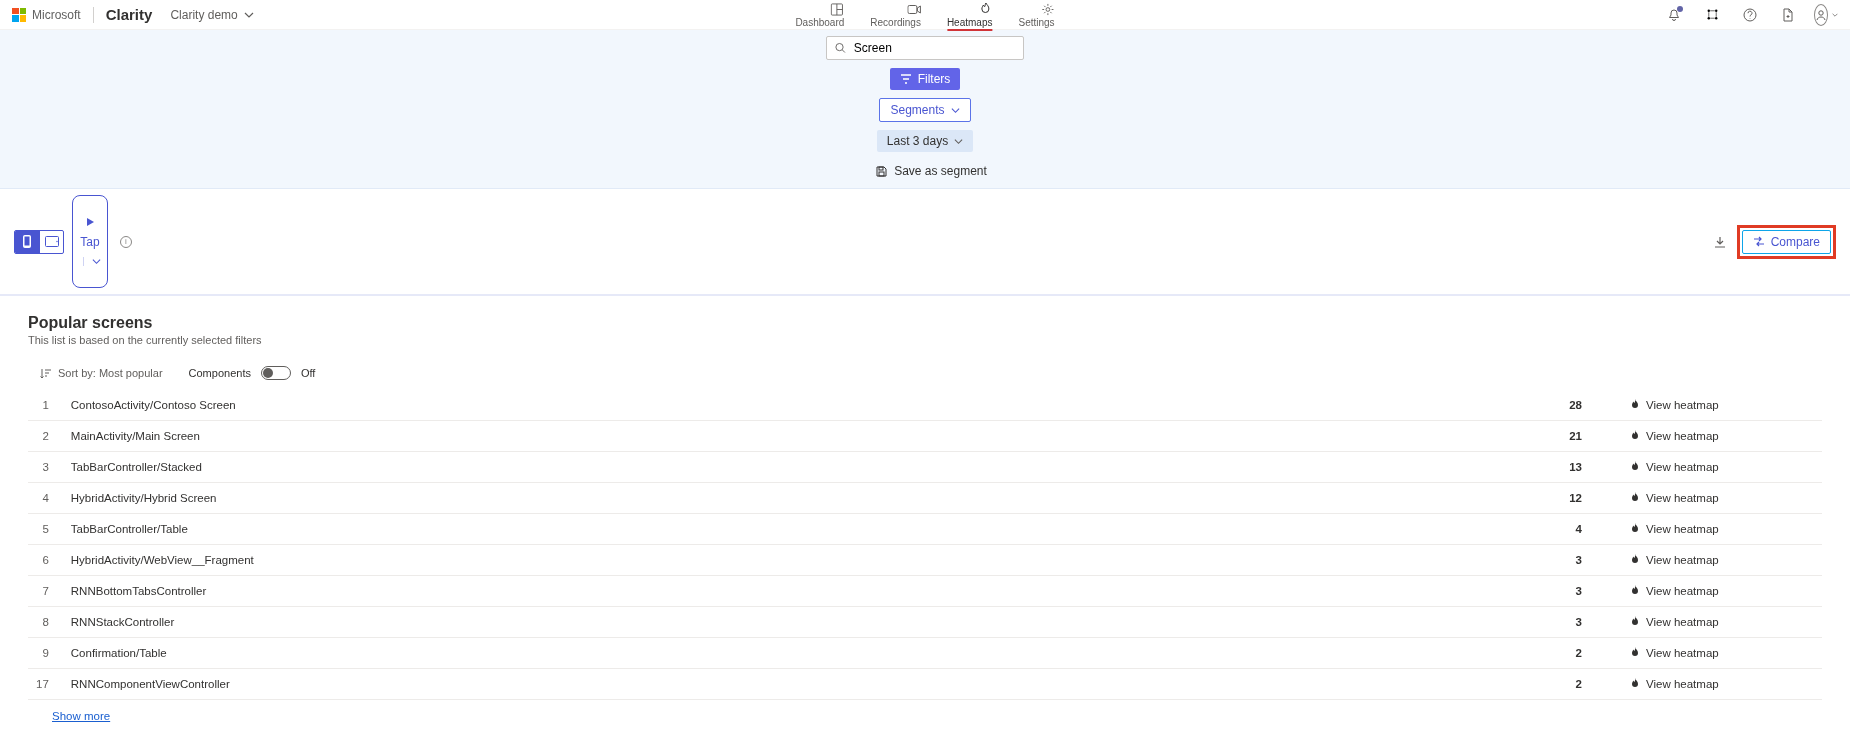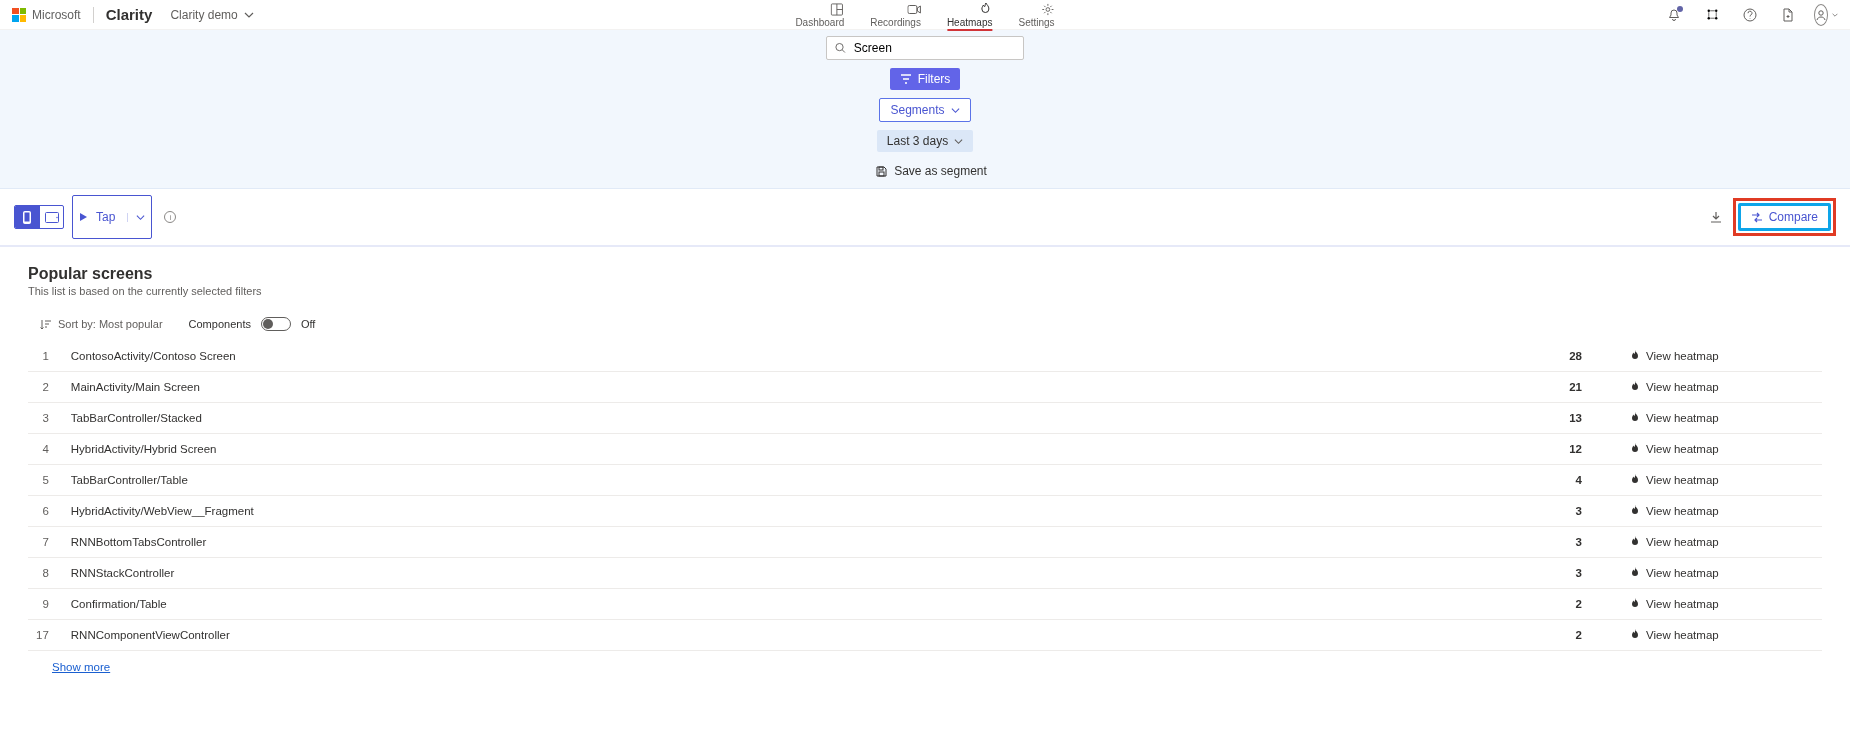--- a/index.html
+++ b/index.html
@@ -37,27 +37,27 @@
   .pill-soft { background:#dbe7f7; color:#323130; }
   .pill-plain { background:transparent; color:#323130; }
 
   
   .sub-bar-wrap { background:#fff; border-bottom:2px solid #e6e9f8; padding:6px 14px; display:flex; align-items:center; gap:8px; }
   .seg-group { display:flex; border:1px solid #4955d1; border-radius:2px; overflow:hidden; }
   .seg { width:24px; height:22px; display:flex; align-items:center; justify-content:center; cursor:pointer; }
   .seg.active { background:#4955d1; color:#fff; }
   .seg:not(.active) { color:#4955d1; }
   .seg + .seg { border-left:1px solid #4955d1; }
-  .tap-btn { display:flex; align-items:center; gap:8px; border:1px solid #4955d1; border-radius:2px; padding:14px 6px; color:#4955d1; cursor:pointer; }
+  .tap-btn { display:flex; align-items:center; gap:8px; border:1px solid #4955d1; border-radius:8px; padding:21px 6px; color:#4955d1; cursor:pointer;flex-direction:column; }
   .tap-btn .chev { margin-left:4px; border-left:1px solid #cfd3f3; padding-left:8px; }
   .info-dot { width:12px; height:12px; border:1px solid #8a8886; border-radius:50%; display:flex; align-items:center; justify-content:center; font-size:8px; color:#8a8886; margin-left:4px; }
 
   .sub-right { margin-left:auto; display:flex; align-items:center; gap:10px; }
   .dl-ico { cursor:pointer; color:#605e5c; }
-  .compare-btn { display:flex; align-items:center; gap:6px; border:3px solid #0ea5e9; color:#4955d1; padding:4px 10px; border-radius:2px; cursor:pointer; }
+  .compare-btn { display:flex; align-items:center; gap:6px; border:1px solid #0ea5e9; color:#4955d1; padding:4px 10px; border-radius:2px; cursor:pointer; }
   .compare-highlight { border:3px solid #e03b24; padding:2px; }
 
   
   .content { padding:18px 28px; }
   .title { font-size:16px; font-weight:600; margin-bottom:2px; }
   .subtitle { font-size:11px; color:#605e5c; }
 
   .list-controls { display:flex; align-items:center; gap:26px; margin:20px 0 10px 12px; }
   .sort { display:flex; align-items:center; gap:6px; font-size:11px; color:#605e5c; cursor:pointer; }
   .toggle-row { display:flex; align-items:center; gap:10px; font-size:11px; color:#323130; }

